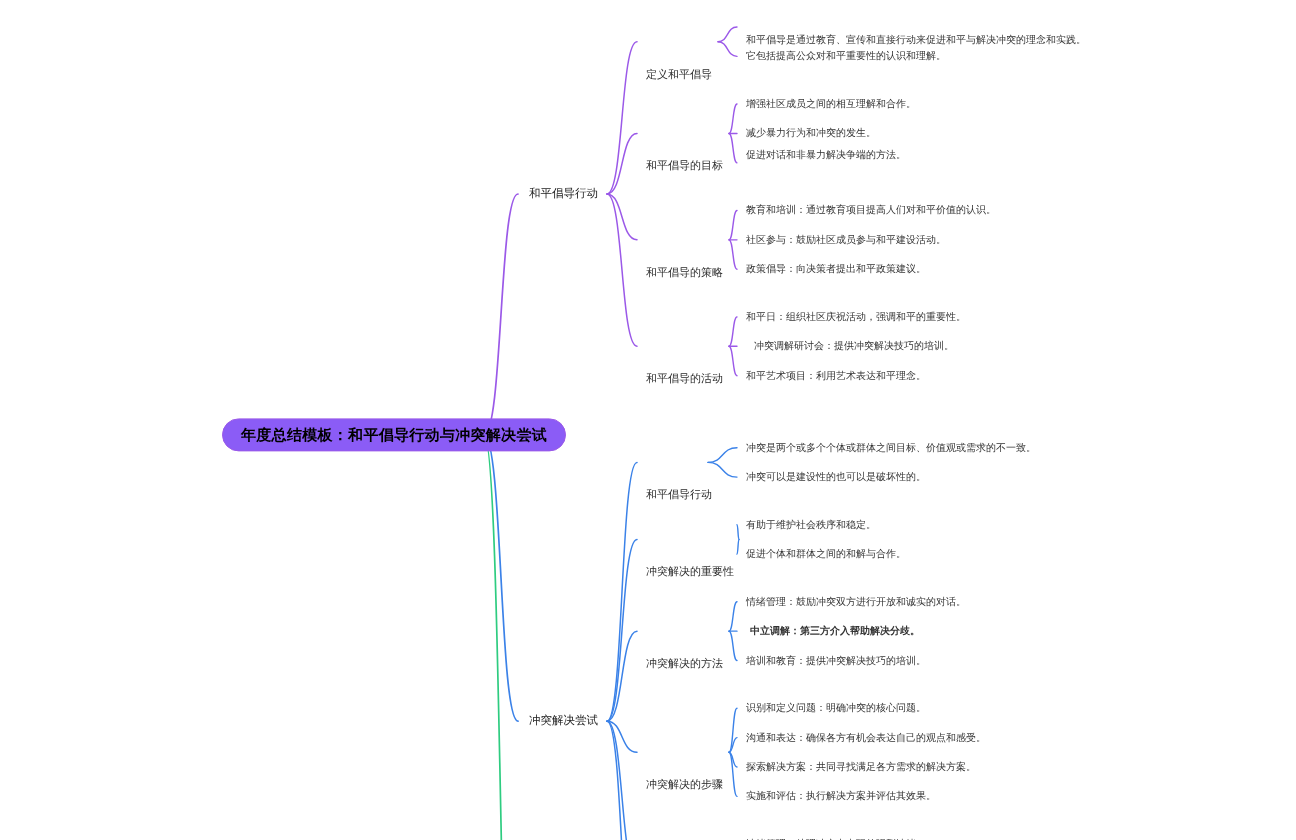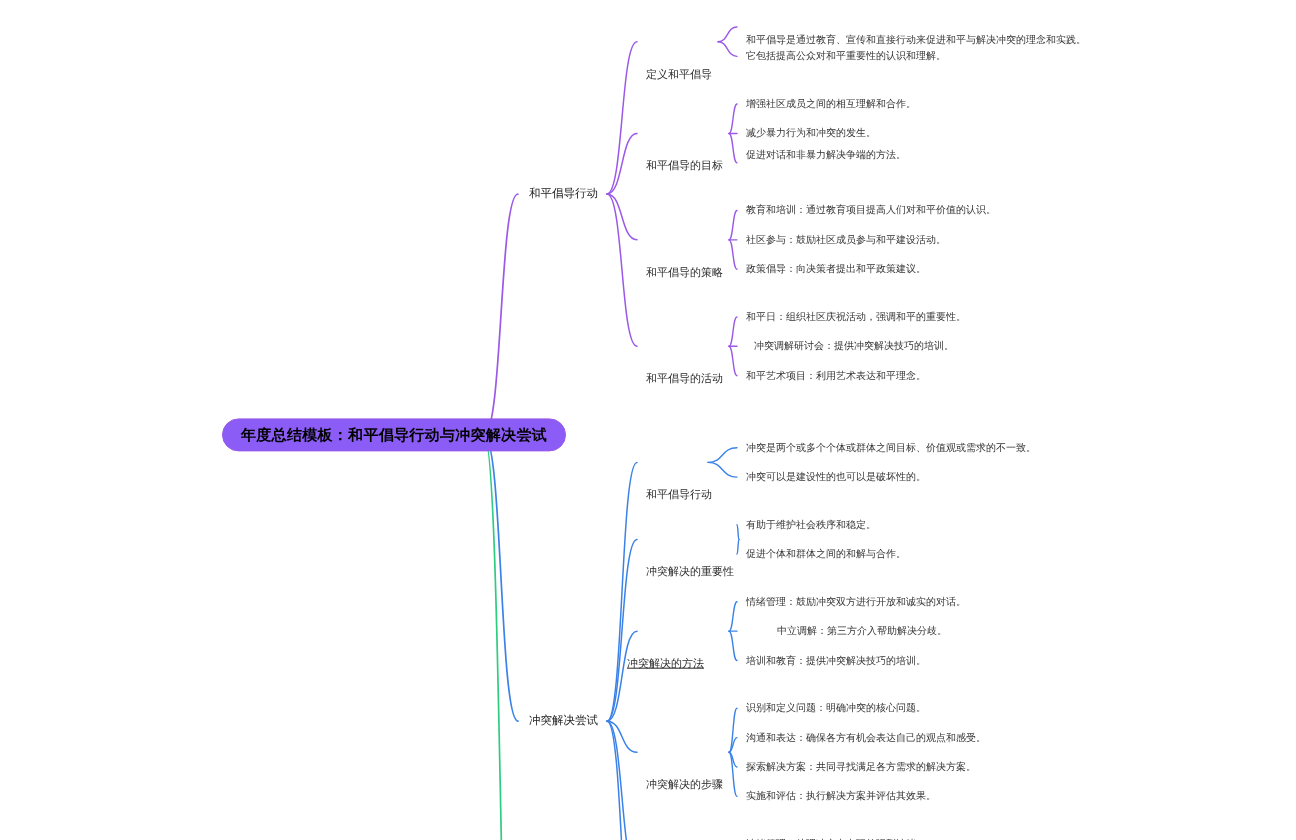--- a/index.html
+++ b/index.html
@@ -139,23 +139,23 @@
       <div class="node node-leaf" style="left: 745px; top: 316.884px; transform: translateY(-50%);">和平日：组织社区庆祝活动，强调和平的重要性。</div>
       <div class="node node-leaf" style="left: 745px; top: 346.284px; transform: translateY(-50%); margin-left: 8px;">冲突调解研讨会：提供冲突解决技巧的培训。</div>
       <div class="node node-leaf" style="left: 745px; top: 375.684px; transform: translateY(-50%);">和平艺术项目：利用艺术表达和平理念。</div>
       <div class="node node-branch" style="left: 528px; top: 721.134px; transform: translateY(-50%); color: rgb(34, 34, 34);">冲突解决尝试</div>
       <div class="node node-sub" style="left: 645px; top: 462.414px; transform: translateY(-50%);">和平倡导行动</div>
       <div class="node node-leaf" style="left: 745px; top: 447.714px; transform: translateY(-50%);">冲突是两个或多个个体或群体之间目标、价值观或需求的不一致。</div>
       <div class="node node-leaf" style="left: 745px; top: 477.114px; transform: translateY(-50%);">冲突可以是建设性的也可以是破坏性的。</div>
       <div class="node node-sub" style="left: 645px; top: 539.442px; transform: translateY(-50%);">冲突解决的重要性</div>
       <div class="node node-leaf" style="left: 745px; top: 524.742px; transform: translateY(-50%);">有助于维护社会秩序和稳定。</div>
       <div class="node node-leaf" style="left: 745px; top: 554.142px; transform: translateY(-50%);">促进个体和群体之间的和解与合作。</div>
-      <div class="node node-sub" style="left: 626px; top: 631.17px; transform: translateY(-50%); text-decoration: underline;">冲突解决的方法</div>
+      <div class="node node-sub" style="left: 645px; top: 631.17px; transform: translateY(-50%);">冲突解决的方法</div>
       <div class="node node-leaf" style="left: 745px; top: 601.77px; transform: translateY(-50%);">情绪管理：鼓励冲突双方进行开放和诚实的对话。</div>
-      <div class="node node-leaf" style="left: 776px; top: 631.17px; transform: translateY(-50%);">中立调解：第三方介入帮助解决分歧。</div>
+      <div class="node node-leaf" style="left: 749px; top: 631.17px; transform: translateY(-50%); font-weight: bold;">中立调解：第三方介入帮助解决分歧。</div>
       <div class="node node-leaf" style="left: 745px; top: 660.57px; transform: translateY(-50%);">培训和教育：提供冲突解决技巧的培训。</div>
       <div class="node node-sub" style="left: 645px; top: 752.298px; transform: translateY(-50%);">冲突解决的步骤</div>
       <div class="node node-leaf" style="left: 745px; top: 708.198px; transform: translateY(-50%);">识别和定义问题：明确冲突的核心问题。</div>
       <div class="node node-leaf" style="left: 745px; top: 737.598px; transform: translateY(-50%);">沟通和表达：确保各方有机会表达自己的观点和感受。</div>
       <div class="node node-leaf" style="left: 745px; top: 766.998px; transform: translateY(-50%);">探索解决方案：共同寻找满足各方需求的解决方案。</div>
       <div class="node node-leaf" style="left: 745px; top: 796.398px; transform: translateY(-50%);">实施和评估：执行解决方案并评估其效果。</div>
       <div class="node node-leaf" style="left: 745px; top: 844.026px; transform: translateY(-50%);">情绪管理：处理冲突中出现的强烈情绪。</div>
     </div>
 </div>
 

